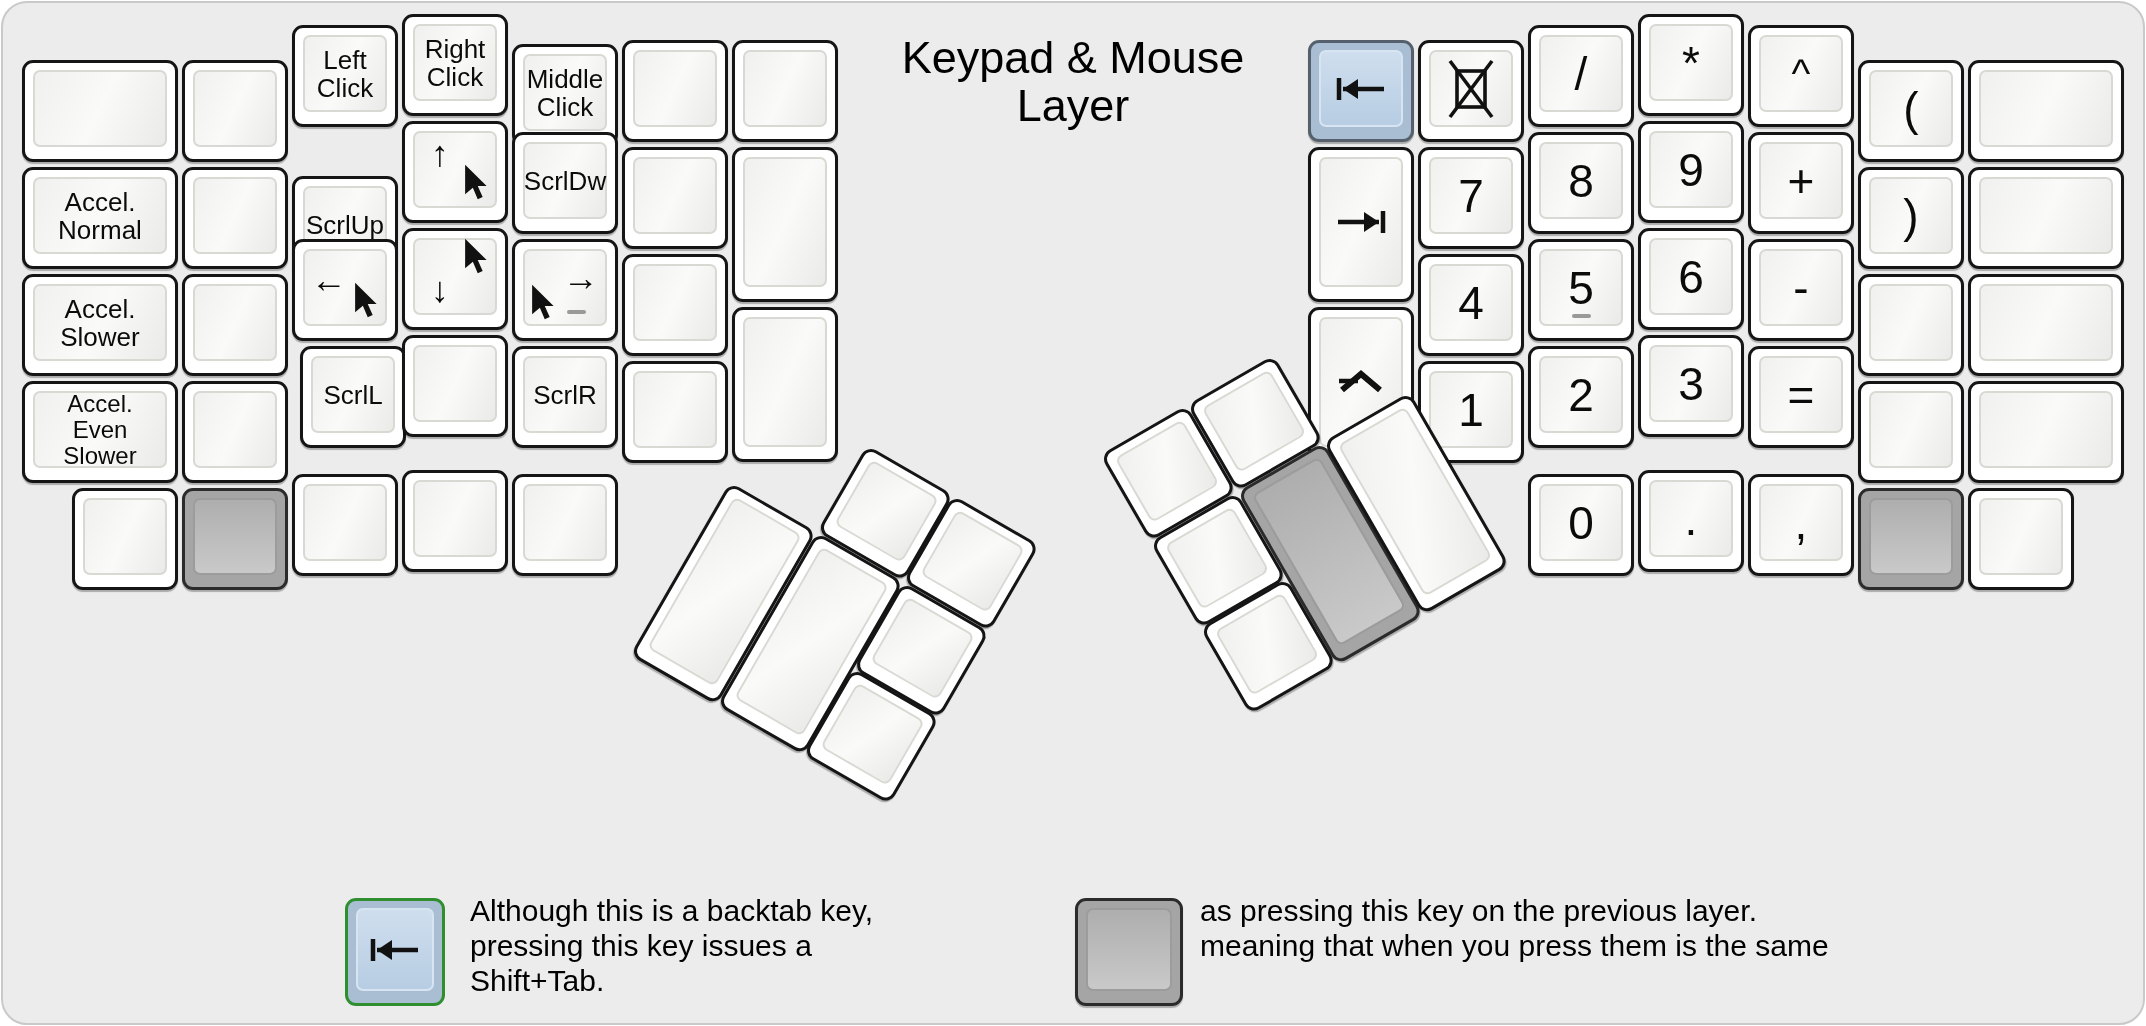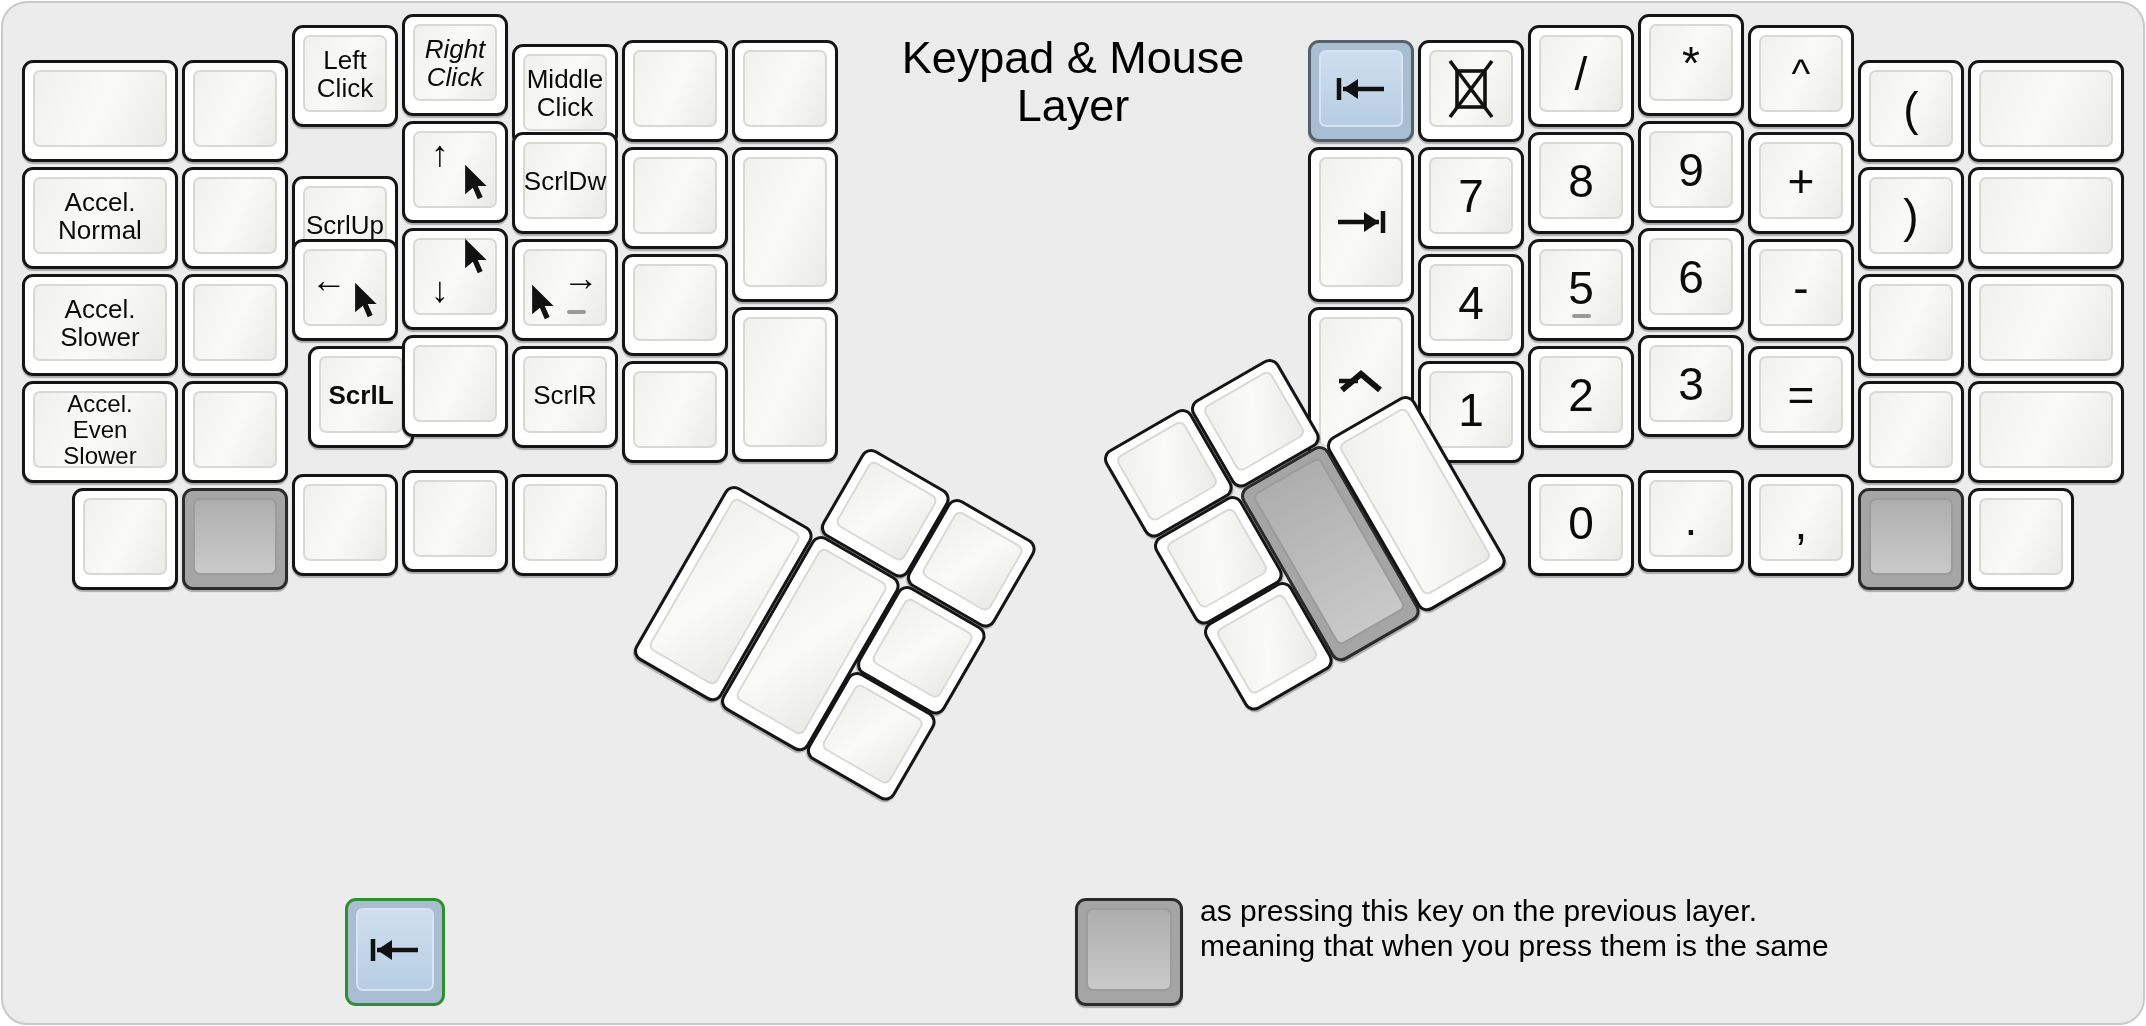--- a/index.html
+++ b/index.html
@@ -94,28 +94,28 @@
         </div>
       </div>
       <div class="key" style="left: 292px; top: 239px; width: 100px; height: 96px;">
         <div class="face">
           <span class="part" style="font-size:36px;left:6px;top:8px;">←</span>
           <span class="part" style="right:8px;bottom:2px;"><svg width="23" height="36" viewBox="0 0 12.2 19">
               <path d="M0.6 0.4 L0.6 16 L4.7 12.6 L7.3 18.7 L9.9 17.5 L7.3 11.6 L12 11.6 Z" fill="#111"></path>
             </svg></span>
         </div>
       </div>
-      <div class="key" style="left: 308px; top: 346px; width: 100px; height: 96px; font-weight: bold;">
+      <div class="key" style="left: 300px; top: 346px; width: 100px; height: 96px;">
         <div class="face">
           <div class="klabel">
             <div>ScrlL</div>
           </div>
         </div>
       </div>
-      <div class="key" style="left: 402px; top: 14px; width: 100px; height: 96px; font-style: italic;">
+      <div class="key" style="left: 402px; top: 14px; width: 100px; height: 96px;">
         <div class="face">
           <div class="klabel">
             <div>Right</div>
             <div>Click</div>
           </div>
         </div>
       </div>
       <div class="key" style="left: 402px; top: 121px; width: 100px; height: 96px;">
         <div class="face">
           <span class="part" style="font-size:36px;left:16px;top:0px;">↑</span>
@@ -405,17 +405,22 @@
             <line x1="9" y1="14" x2="50" y2="14" stroke="#111" stroke-width="4.5"></line>
             <path d="M24 4 L9 14 L24 24 Z" fill="#111"></path>
           </svg>
         </div>
       </div>
       <div class="key transparent" style="left: 1075px; top: 898px; width: 102px; height: 102px;">
         <div class="face"></div>
       </div>
     </div>
 
+  <div class="legendtext" style="left:470px;top:893px;">
+    <div>Although this is a backtab key,</div>
+    <div>pressing this key issues a</div>
+    <div>Shift+Tab.</div>
+  </div>
   <div class="legendtext" style="left:1200px;top:893px;">
     <div>as pressing this key on the previous layer.</div>
     <div>meaning that when you press them is the same</div>
   </div>
 </div>
 
 </body></html>

